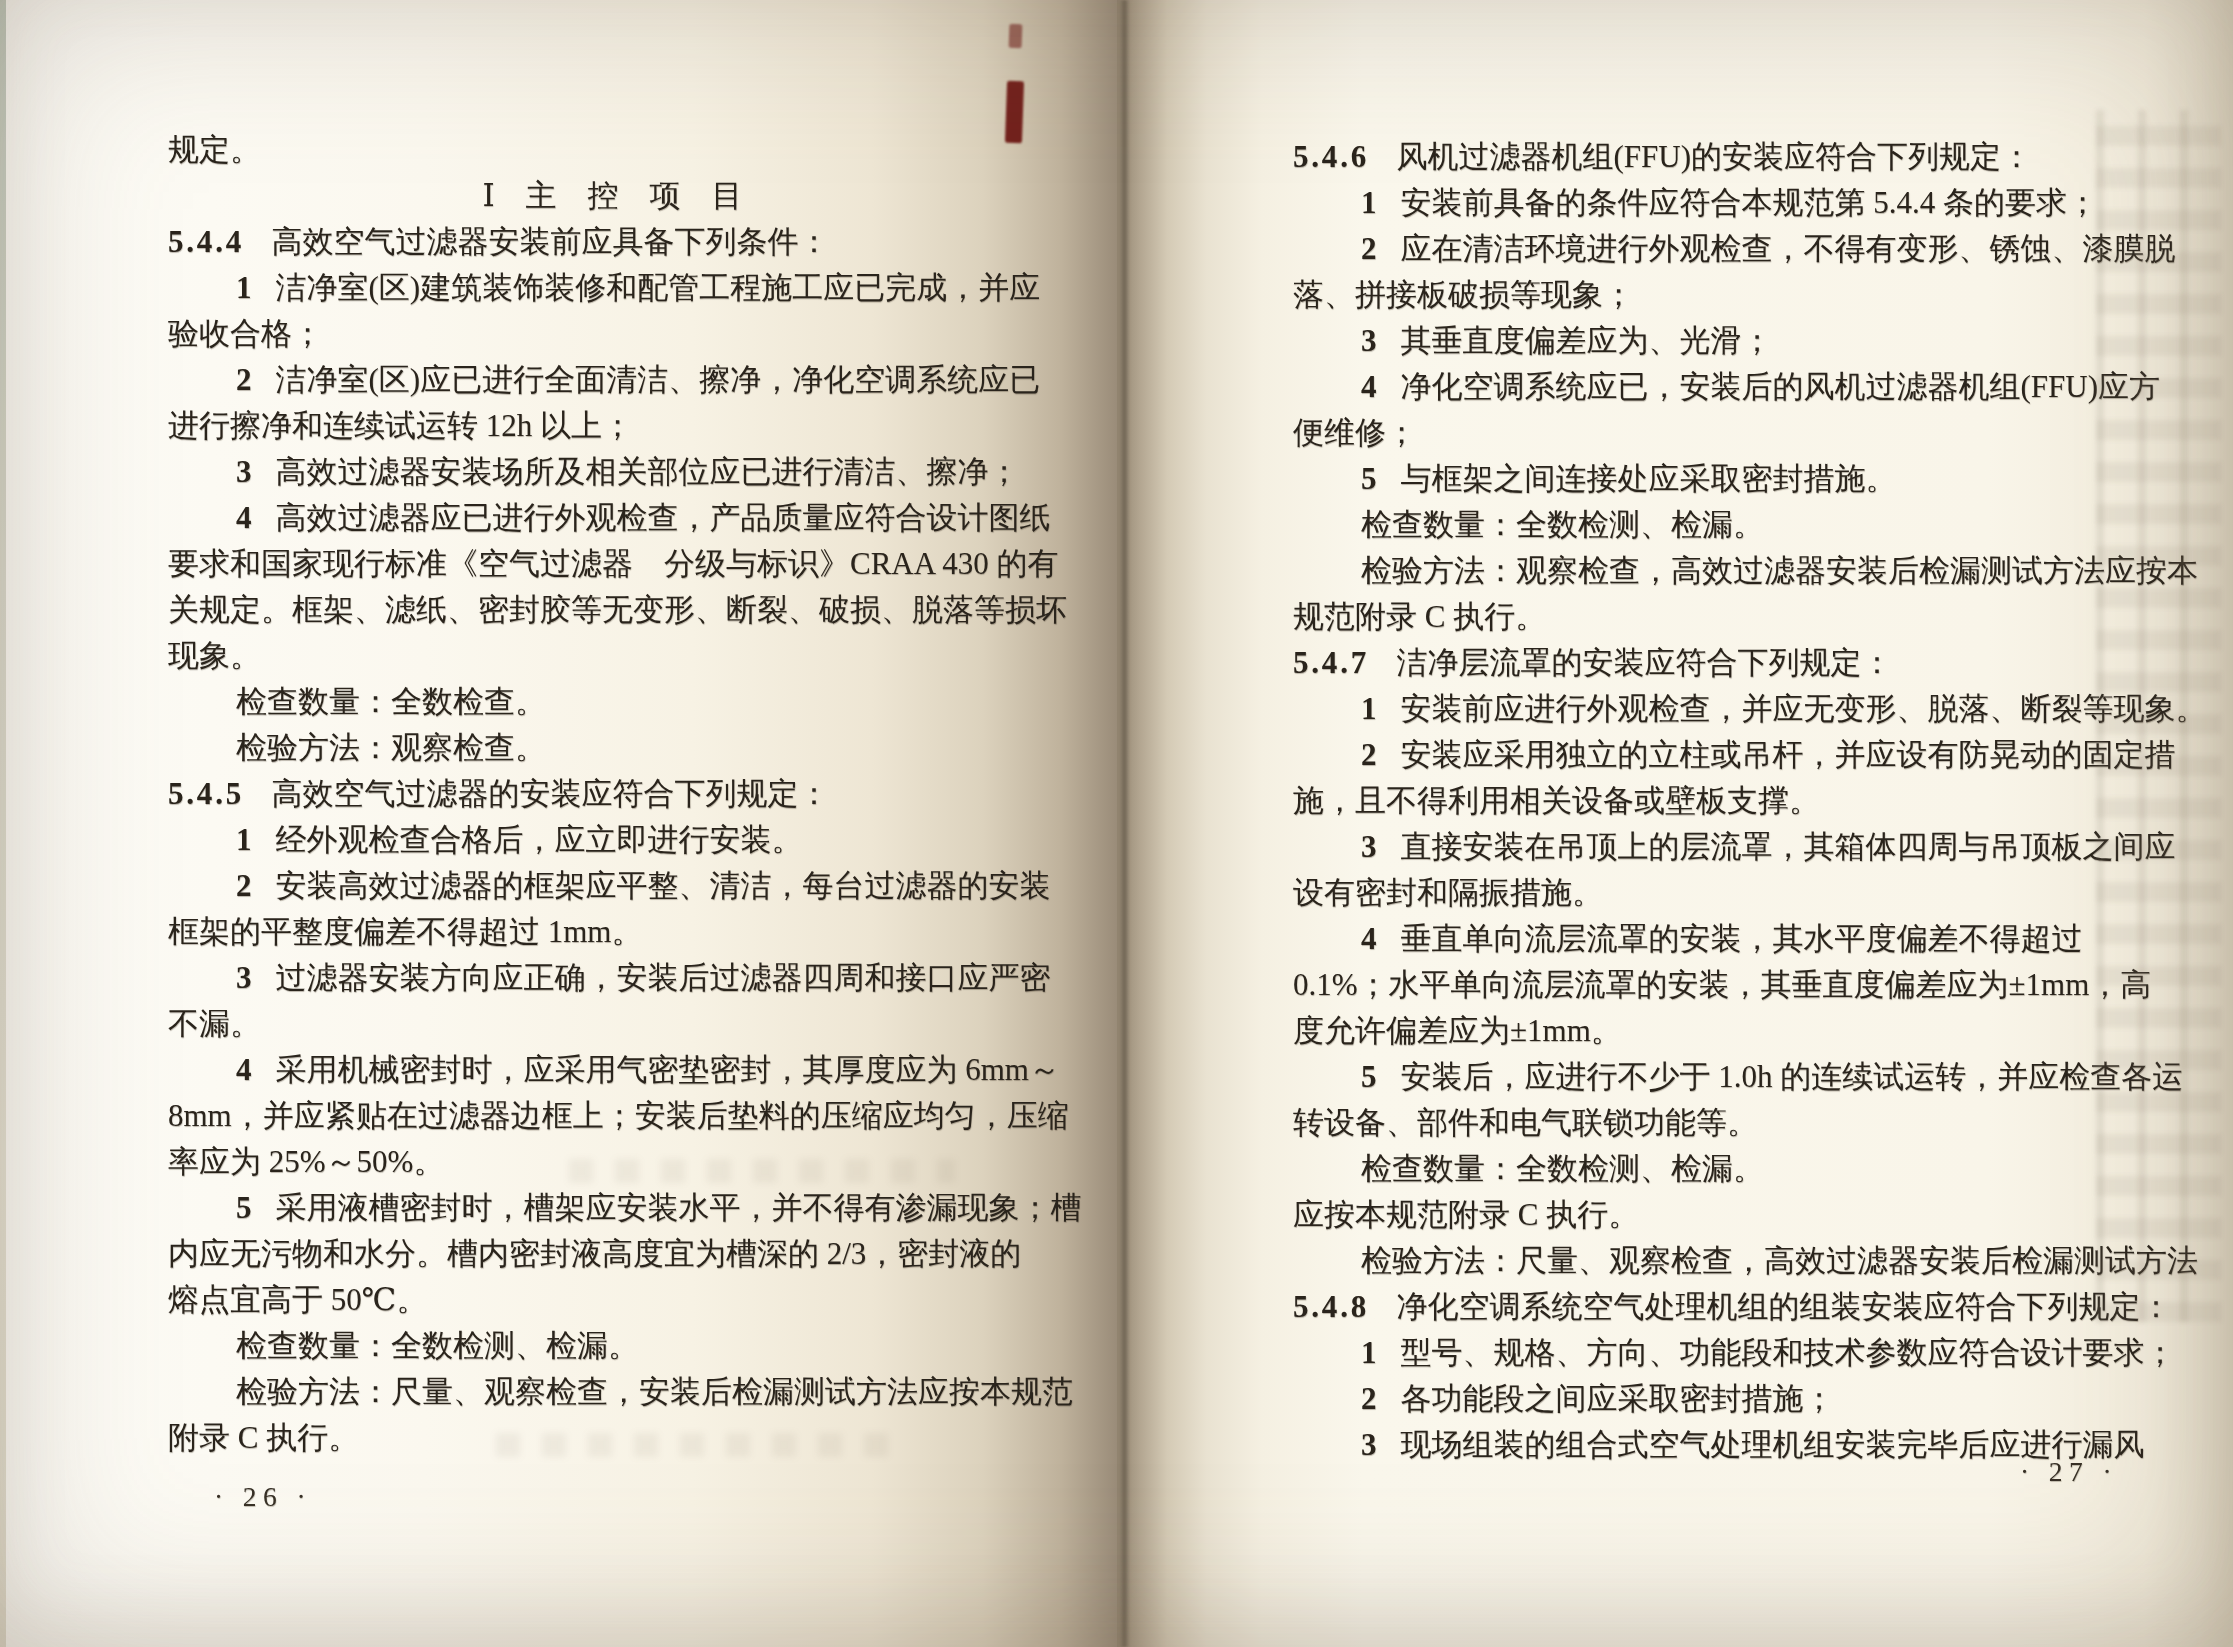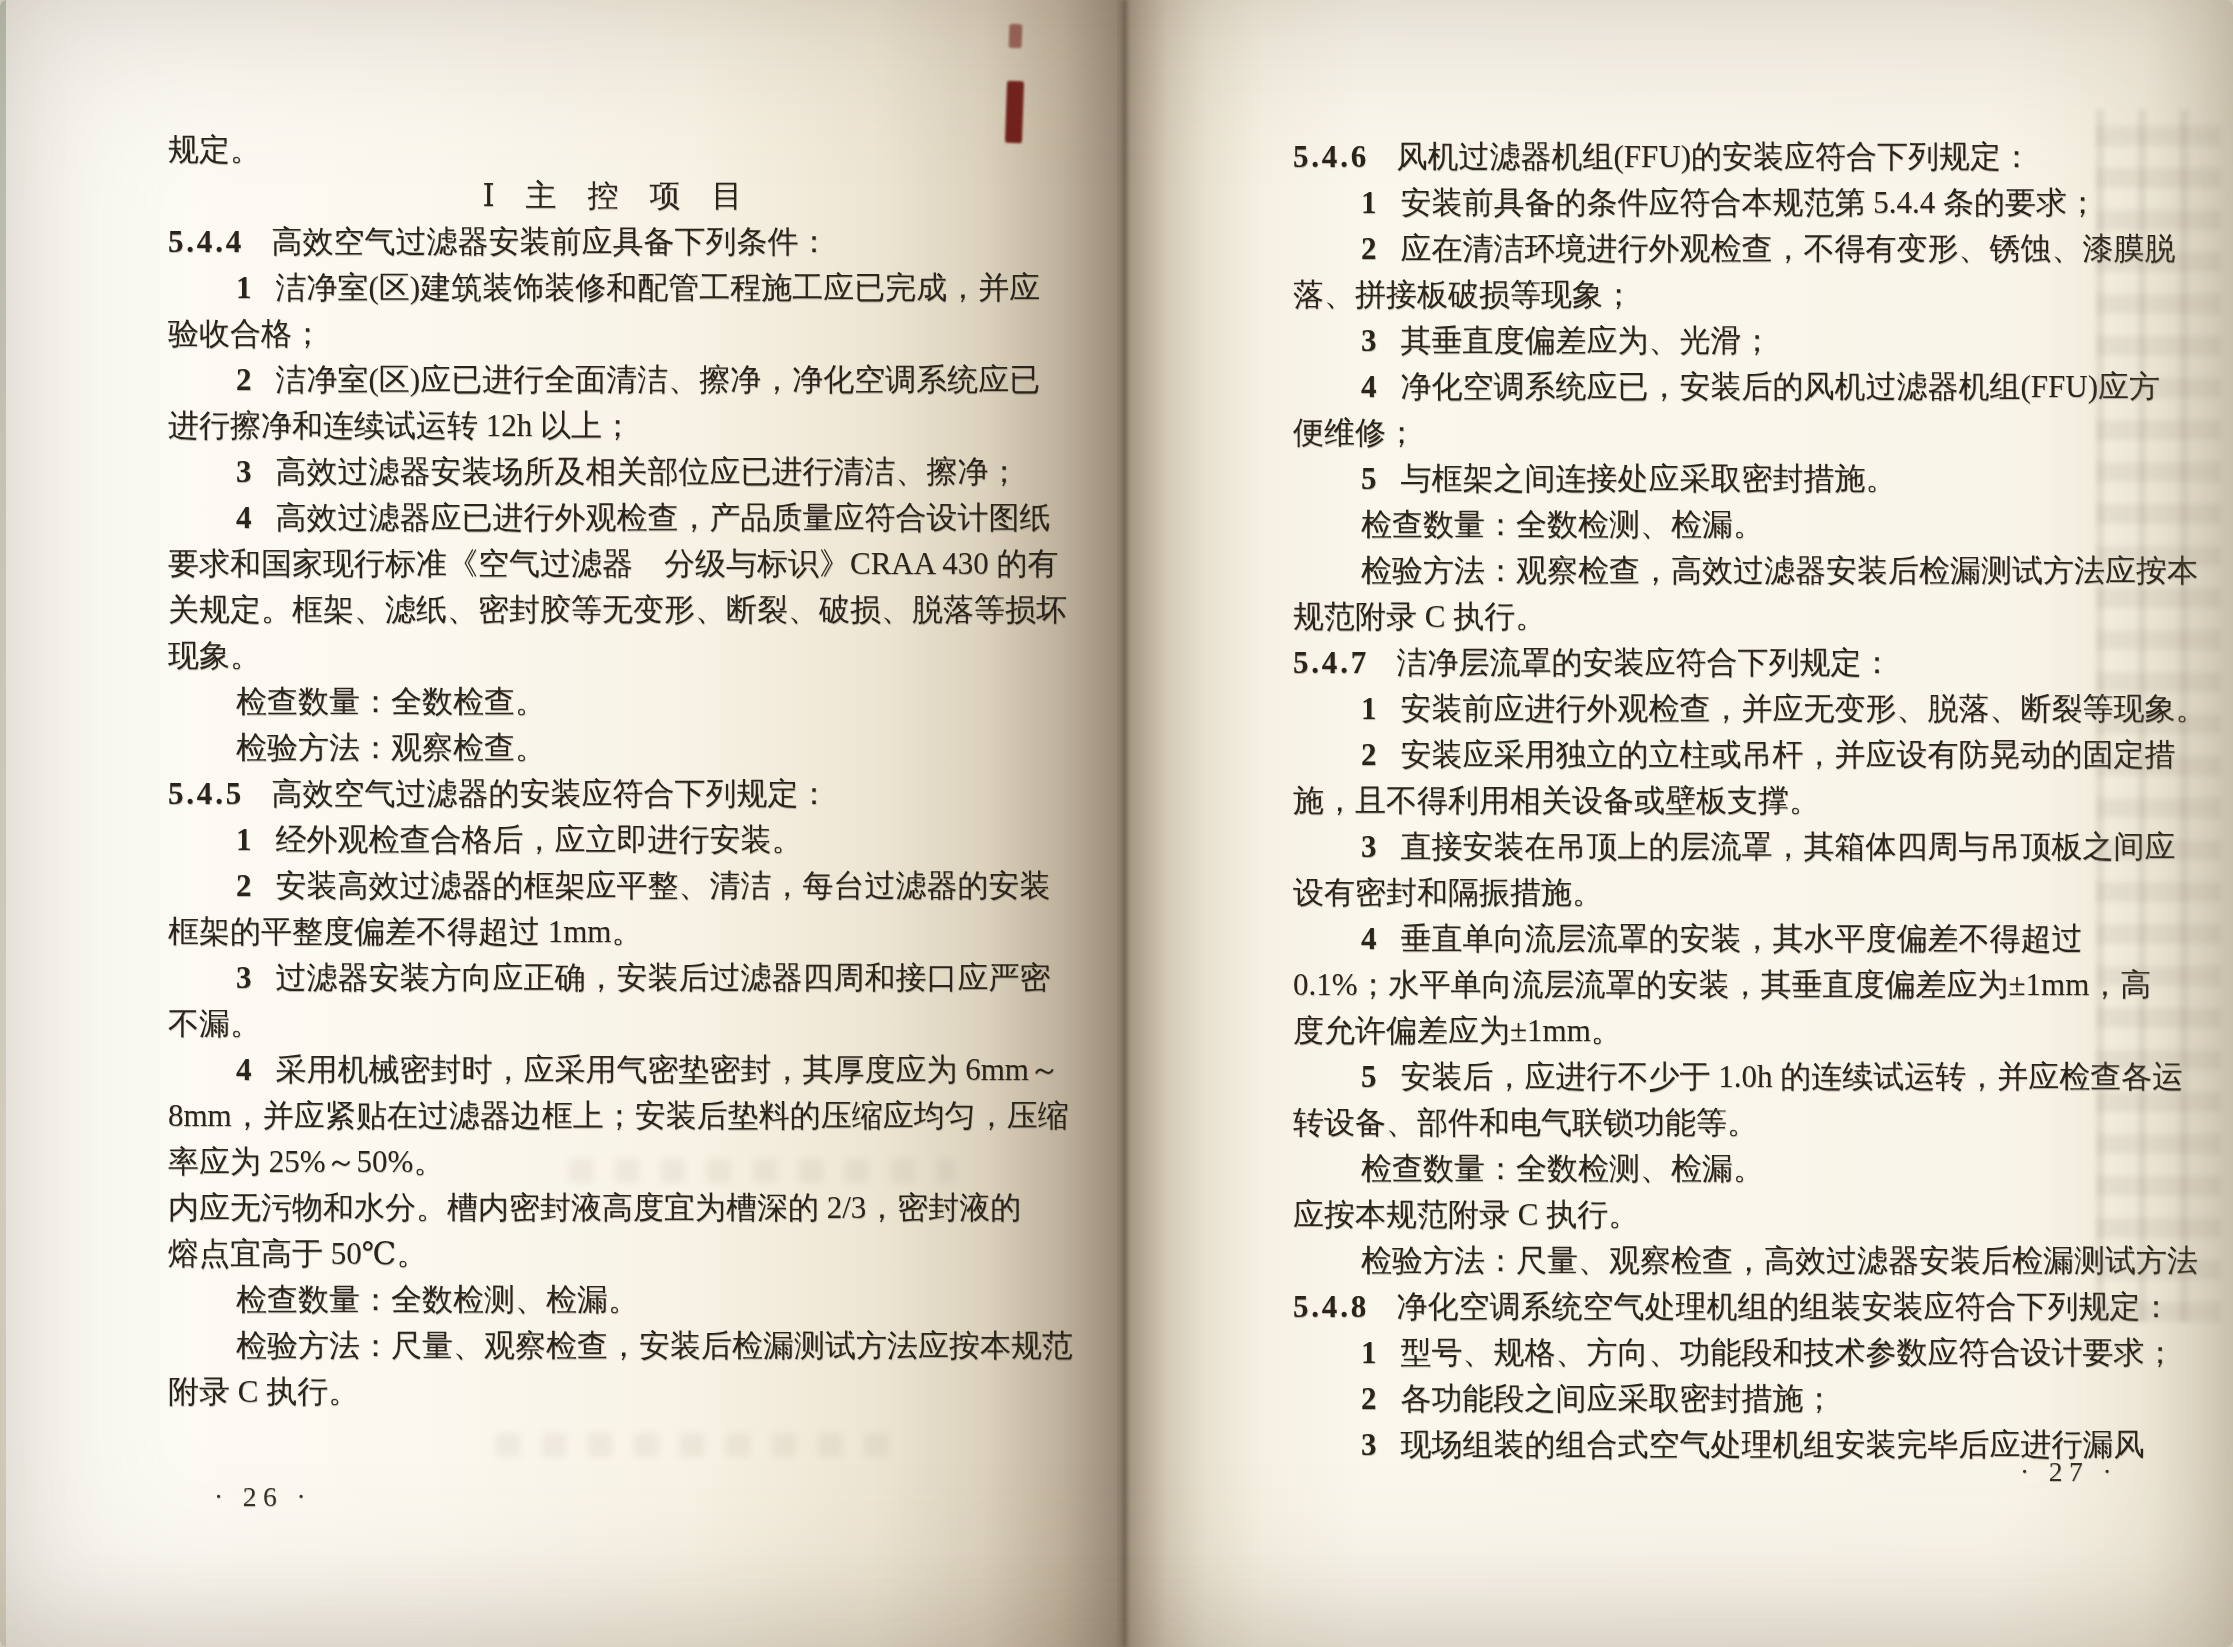--- a/index.html
+++ b/index.html
@@ -1,19 +1,19 @@
 <!DOCTYPE html>
 <html style="font-size:14.7px"><head>
 <meta charset="utf-8">
 <style>
   html,body{margin:0;padding:0;background:#cfc7b4;}
   .screen{
     position:relative;width:2233px;height:1647px;overflow:hidden;
     font-family:"Liberation Serif","DejaVu Serif",serif;
-    color:#2a241c;background:#efe9da;border-radius:6px;
+    color:#2a241c;background:#efe9da;
   }
   
   .page{position:absolute;top:0;height:1647px;width:1117px;}
   .page-left{
     left:0;
     background:linear-gradient(to right,
       #fdfcf7 0%, #fbf8ef 38%, #f7f2e4 62%, #eee6d4 78%,
       #dcd2bd 88%, #bfb29c 95%, #9a8c79 100%);
   }
   .page-right{
@@ -99,20 +99,21 @@
         <div class="line ind"><span>检验方法：观察检查。</span></div>
         <div class="line"><span class="num clause">5.4.5</span><span>高效空气过滤器的安装应符合下列规定：</span></div>
         <div class="line ind"><span class="num">1</span><span>经外观检查合格后，应立即进行安装。</span></div>
         <div class="line ind"><span class="num">2</span><span>安装高效过滤器的框架应平整、清洁，每台过滤器的安装</span></div>
         <div class="line"><span>框架的平整度偏差不得超过 1mm。</span></div>
         <div class="line ind"><span class="num">3</span><span>过滤器安装方向应正确，安装后过滤器四周和接口应严密</span></div>
         <div class="line"><span>不漏。</span></div>
         <div class="line ind"><span class="num">4</span><span>采用机械密封时，应采用气密垫密封，其厚度应为 6mm～</span></div>
         <div class="line"><span>8mm，并应紧贴在过滤器边框上；安装后垫料的压缩应均匀，压缩</span></div>
         <div class="line"><span>率应为 25%～50%。</span></div>
+        <div class="line ind"><span class="num">5</span><span>采用液槽密封时，槽架应安装水平，并不得有渗漏现象；槽</span></div>
         <div class="line"><span>内应无污物和水分。槽内密封液高度宜为槽深的 2/3，密封液的</span></div>
         <div class="line"><span>熔点宜高于 50℃。</span></div>
         <div class="line ind"><span>检查数量：全数检测、检漏。</span></div>
         <div class="line ind"><span>检验方法：尺量、观察检查，安装后检漏测试方法应按本规范</span></div>
         <div class="line"><span>附录 C 执行。</span></div>
       </div>
     <div class="ghost" style="left:569px;top:1159px;width:386px;"></div>
     <div class="ghost" style="left:496px;top:1433px;width:395px;"></div>
   </div>
 

